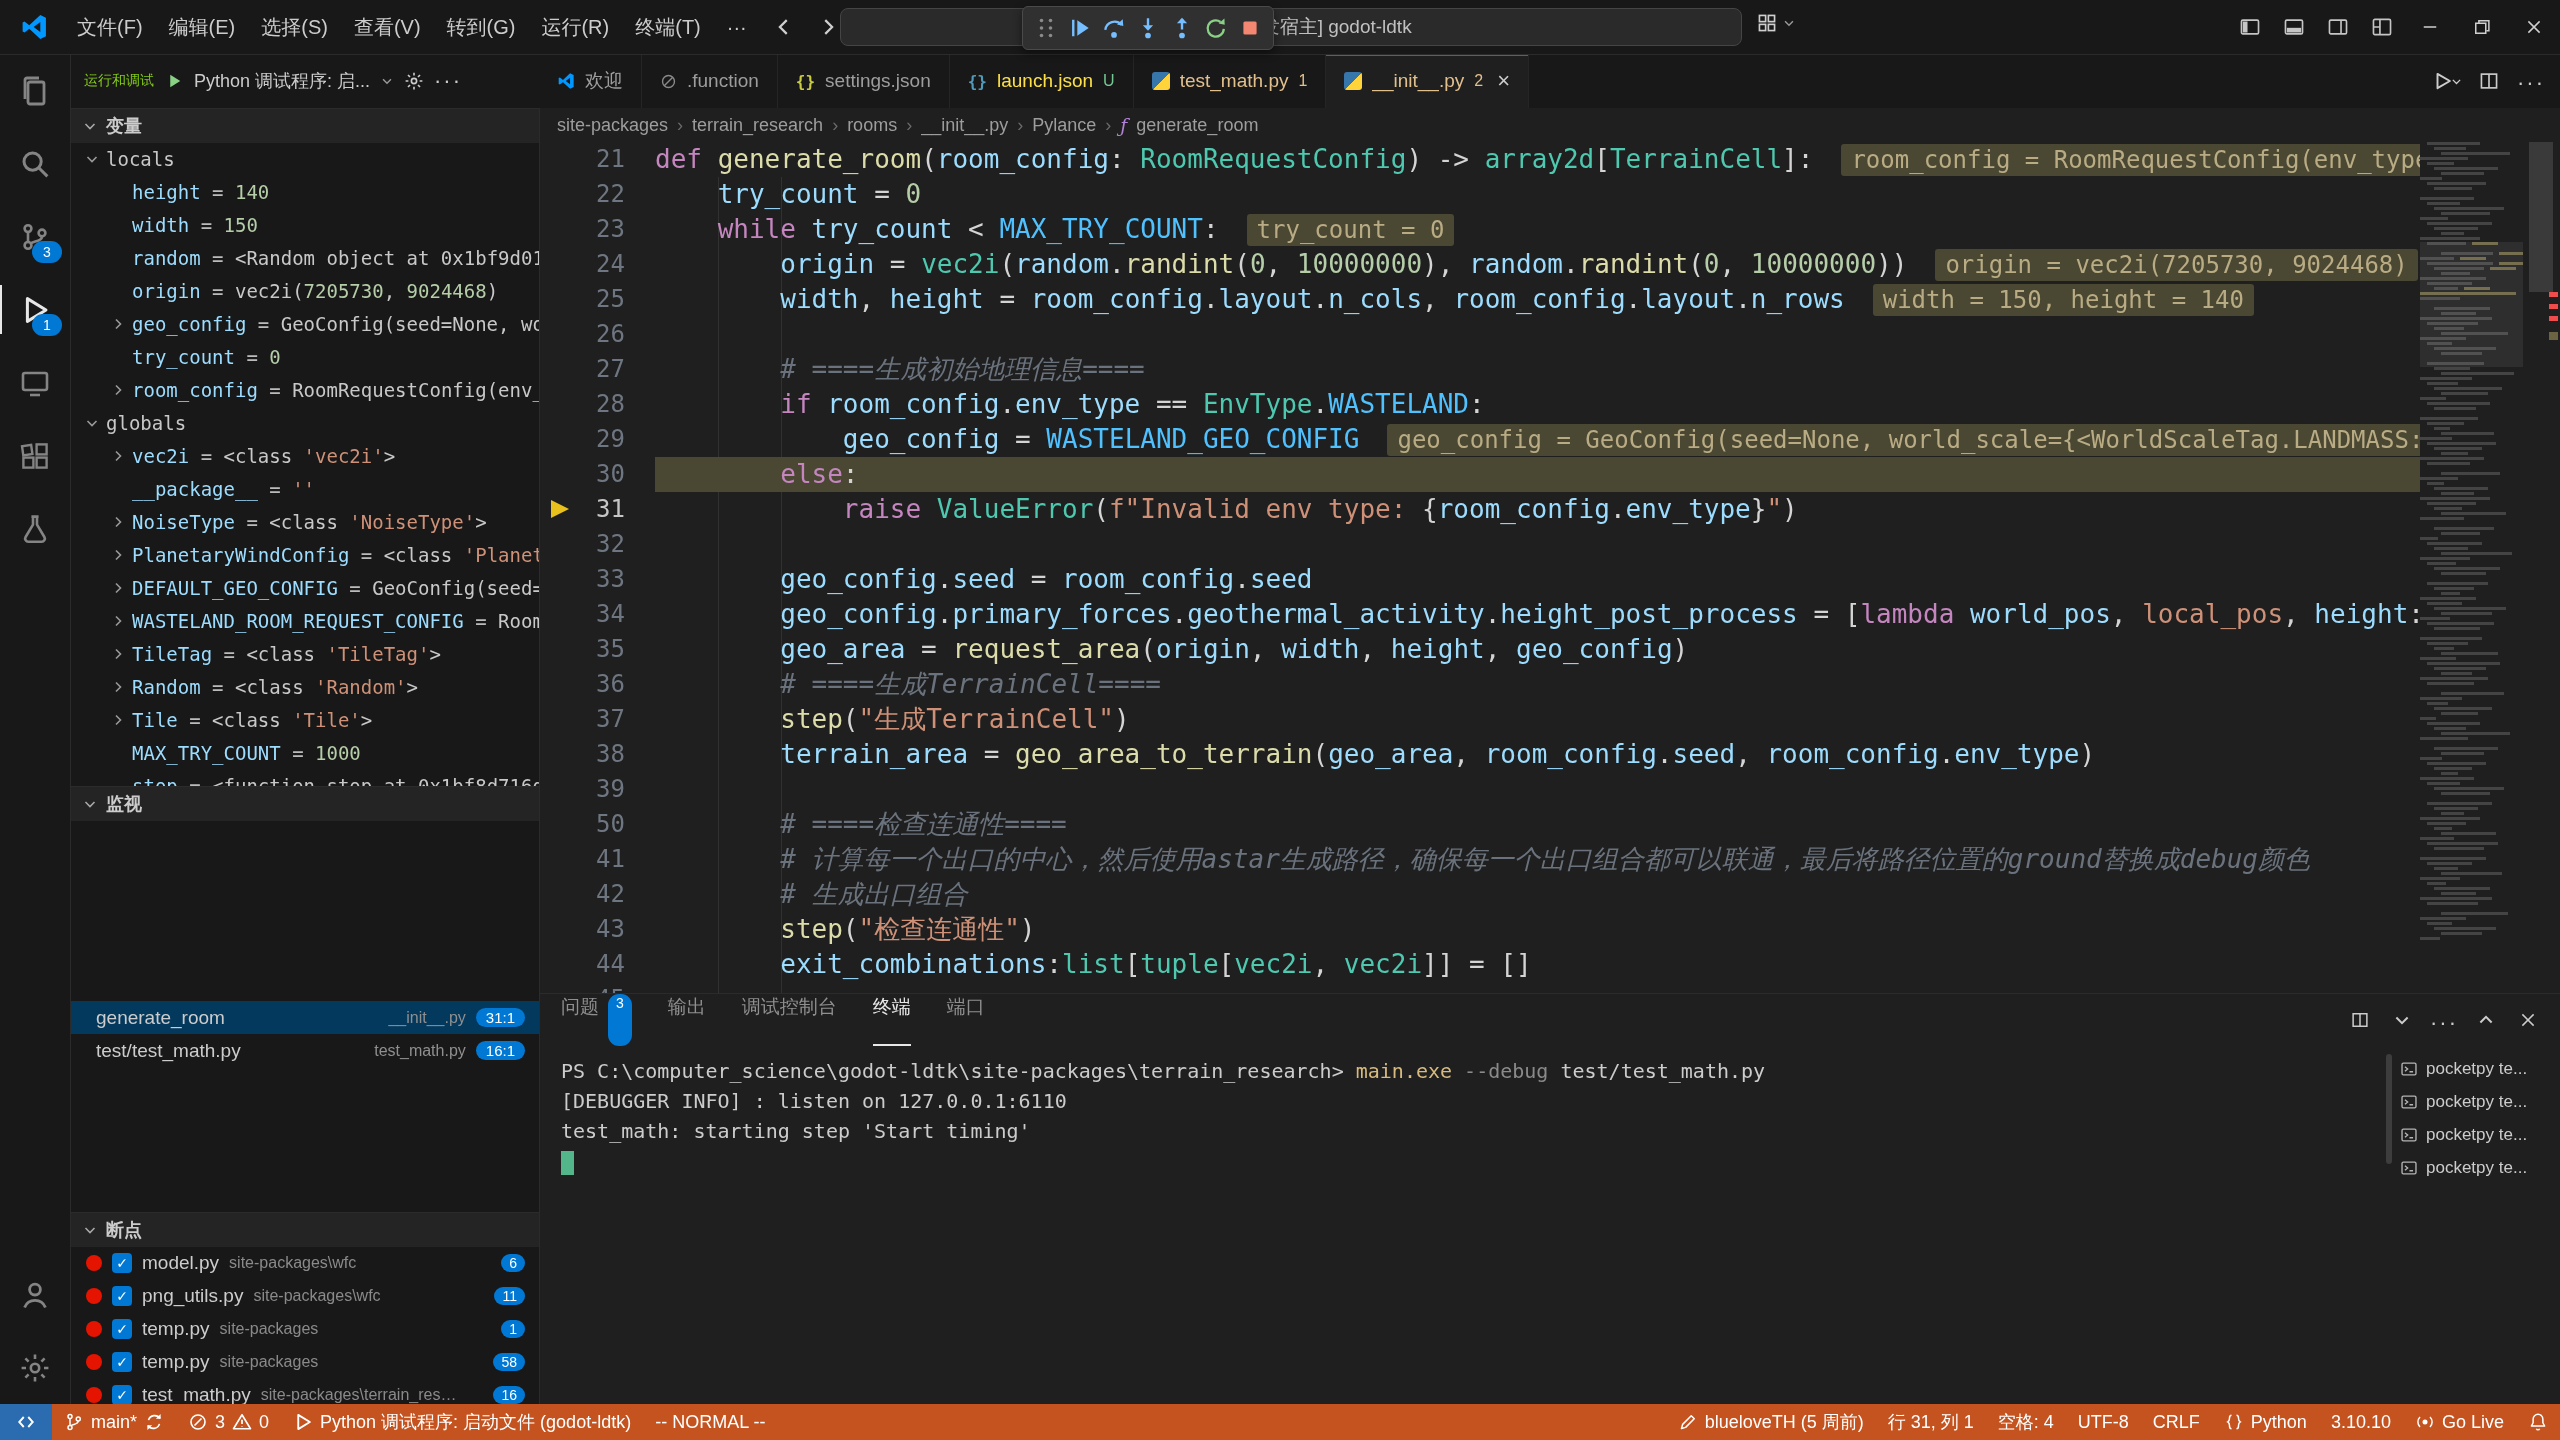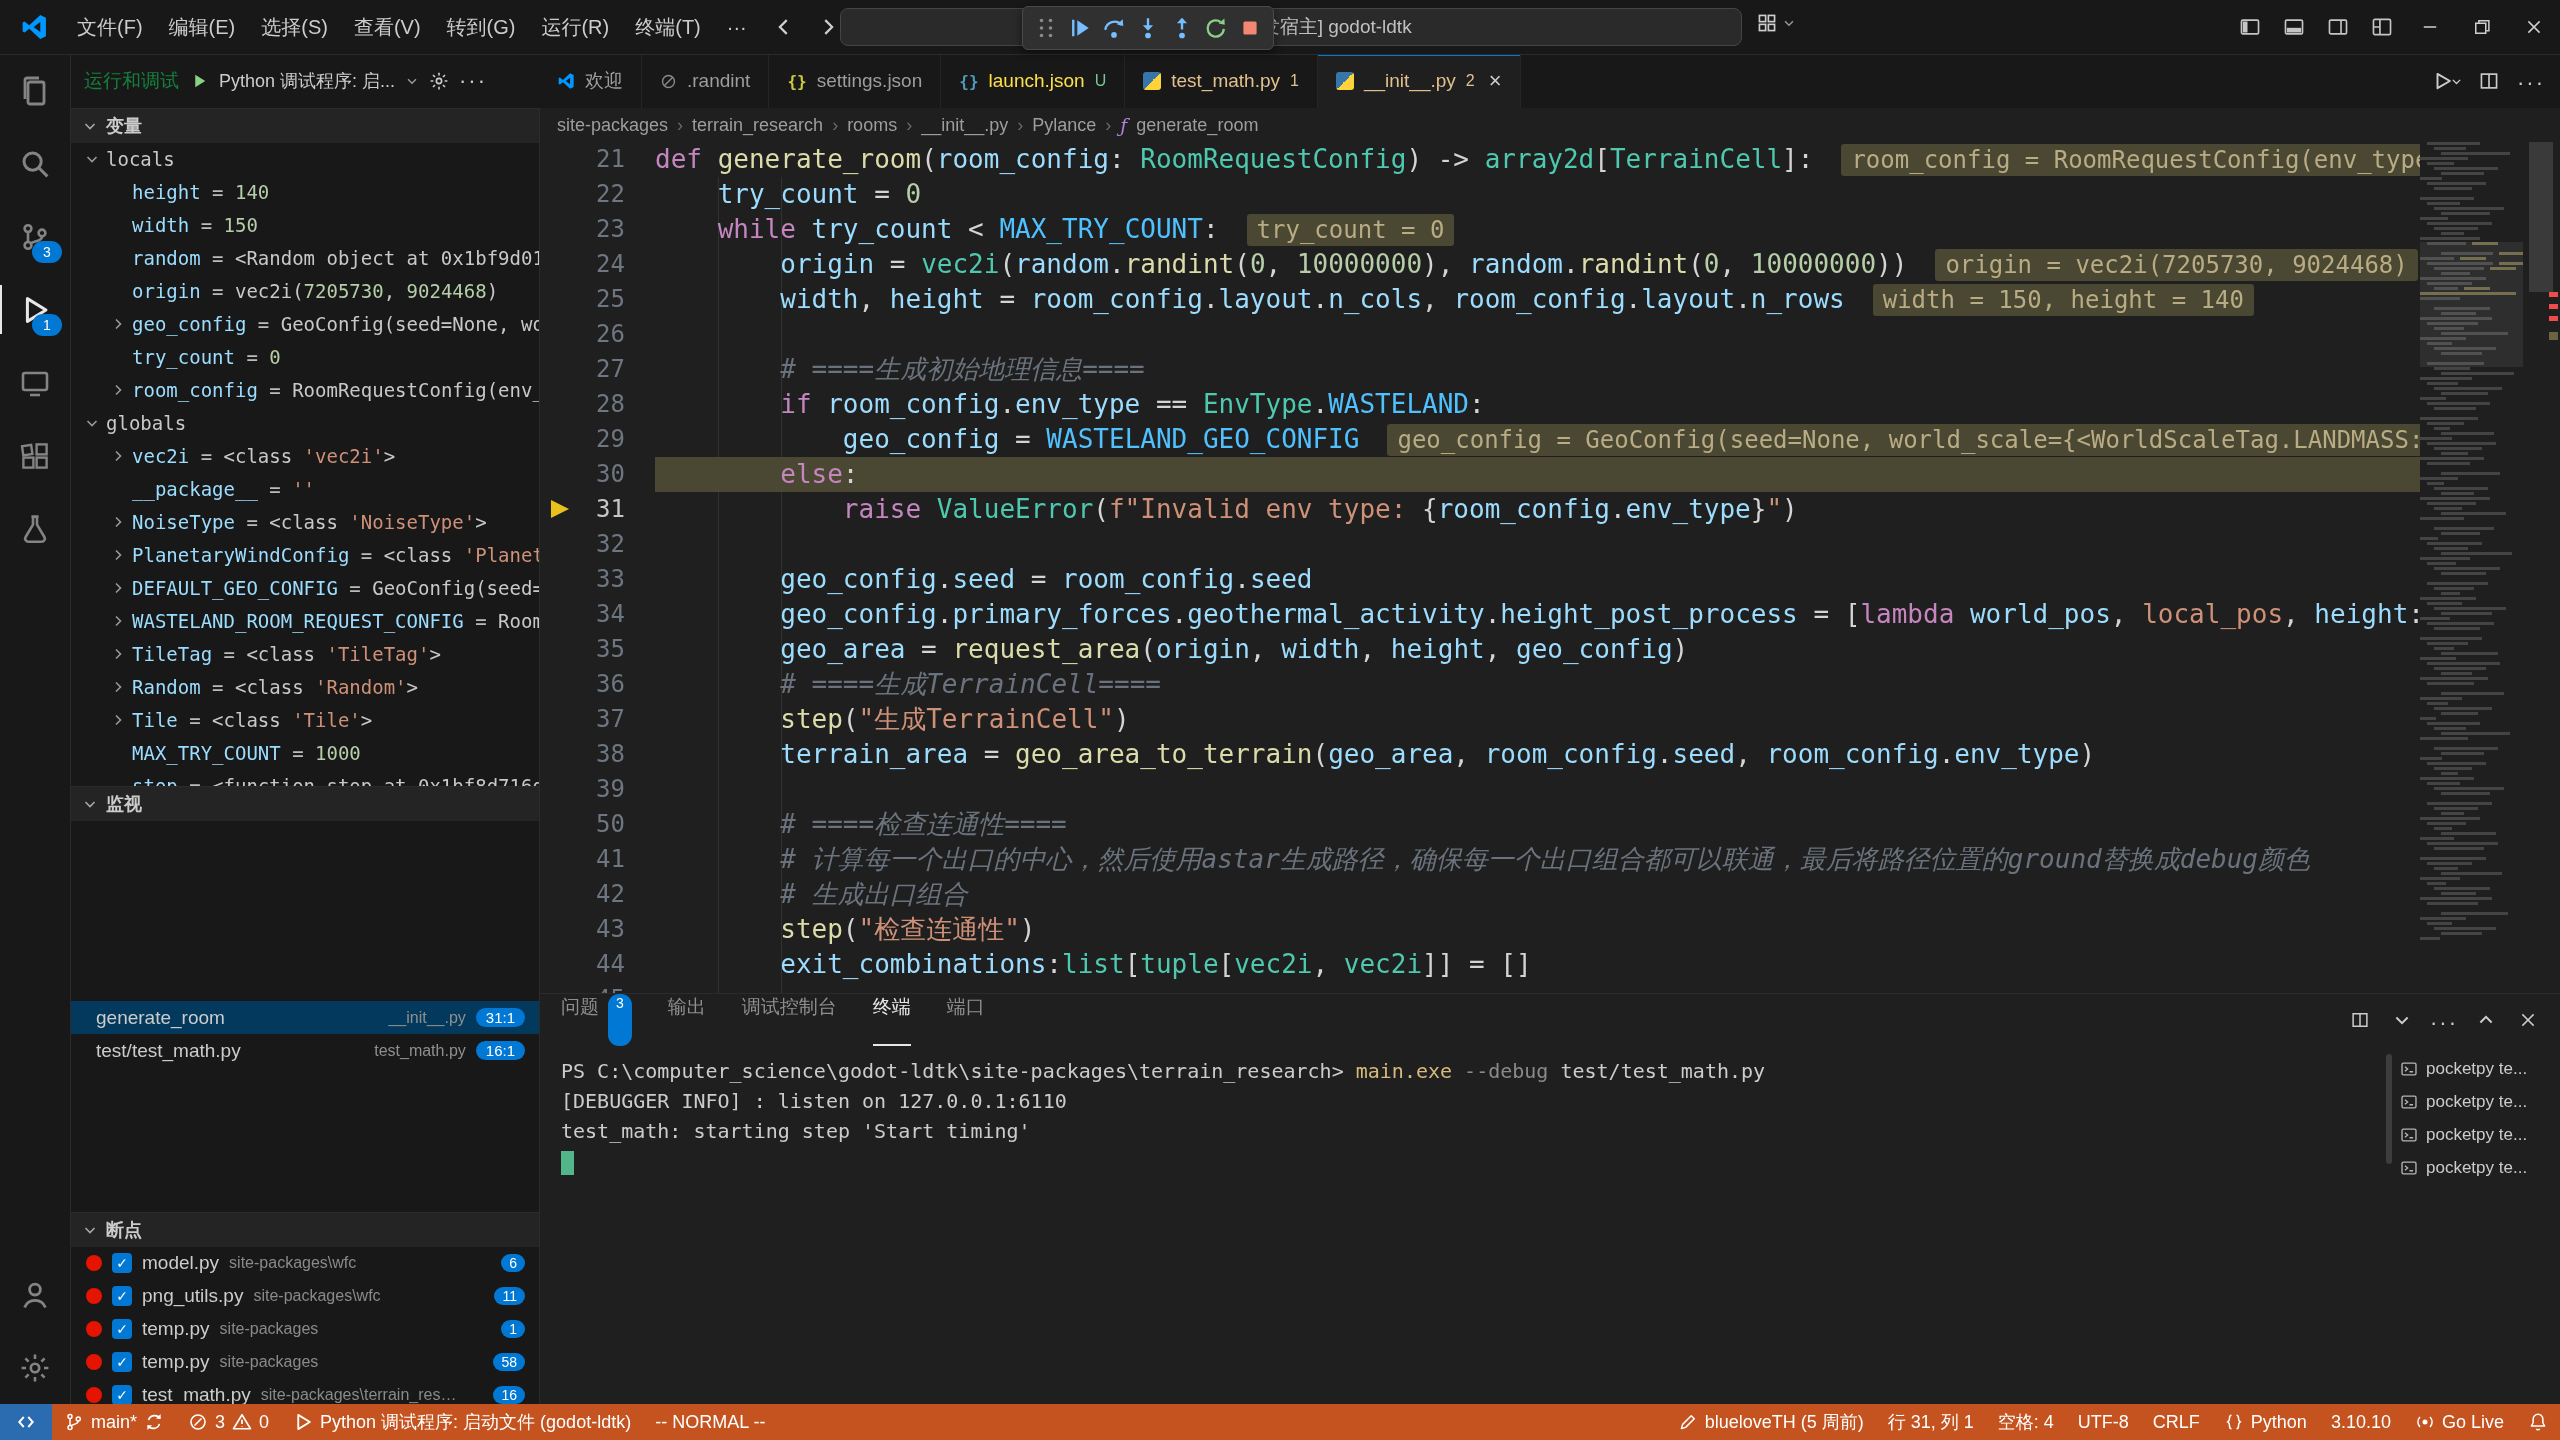--- a/index.html
+++ b/index.html
@@ -40,21 +40,21 @@
   .act.active{color:#e7e7e7}
   .act.active::before{content:"";position:absolute;left:0;top:12px;bottom:12px;width:2px;background:#e7e7e7}
   .abadge{position:absolute;right:8px;bottom:10px;min-width:22px;height:22px;border-radius:11px;background:#0078d4;
           color:#fff;font-size:14px;display:flex;align-items:center;justify-content:center;padding:0 4px}
   #act-bottom{margin-top:auto}
 
   
   #sidebar{position:absolute;left:70px;top:54px;width:469px;height:1350px;background:#181818;
            border-right:1px solid #2b2b2b;overflow:hidden;z-index:5}
   #sb-run{position:absolute;left:0;top:0;right:0;height:54px;display:flex;align-items:center;padding:0 0 0 14px;gap:10px}
-  #sb-run .t{font-size:19px;color:#15803d;white-space:nowrap}
+  #sb-run .t{font-size:14px;color:#84cc16;white-space:nowrap}
   #sb-run .tico{width:20px;height:20px}
   .cfglbl{font-size:18px;color:#cccccc;white-space:nowrap;max-width:190px;overflow:hidden}
   .sect-h{position:absolute;left:0;right:0;height:34px;background:#242424;border-top:1px solid #2b2b2b;
           display:flex;align-items:center;padding:0 12px;gap:8px;font-size:18px;font-weight:bold;color:#cccccc}
   .sect-h .tico{width:16px;height:16px;color:#a8a8a8}
   .sect-note{margin-left:auto;font-weight:normal;font-size:15px;color:#9a9a9a}
   #vars-h{top:54px}
   #vars-body{position:absolute;top:88px;left:0;right:0;height:644px;overflow:hidden}
   #watch-h{top:732px}
   #stack-h{top:913px}
@@ -571,21 +571,21 @@
           </span>
           <span class="lab ">欢迎</span>
         </div>
         <div class="tab">
           <span class="tico" data-icon="circleslash" style="width: 17px; height: 17px; color: rgb(138, 138, 138);">
             <svg viewBox="0 0 16 16">
               <circle cx="8" cy="8" r="5.6" fill="none" stroke="currentColor" stroke-width="1.3"></circle>
               <path d="M4 12 12 4" stroke="currentColor" stroke-width="1.3"></path>
             </svg>
           </span>
-          <span class="lab ">.randint</span>
+          <span class="lab ">.function</span>
         </div>
         <div class="tab">
           <span class="braces" style="color: rgb(203, 203, 65);">{}</span>
           <span class="lab ">settings.json</span>
         </div>
         <div class="tab">
           <span class="braces" style="color: rgb(81, 154, 186);">{}</span>
           <span class="lab unt">launch.json</span>
           <span class="sfx u">U</span>
         </div>

